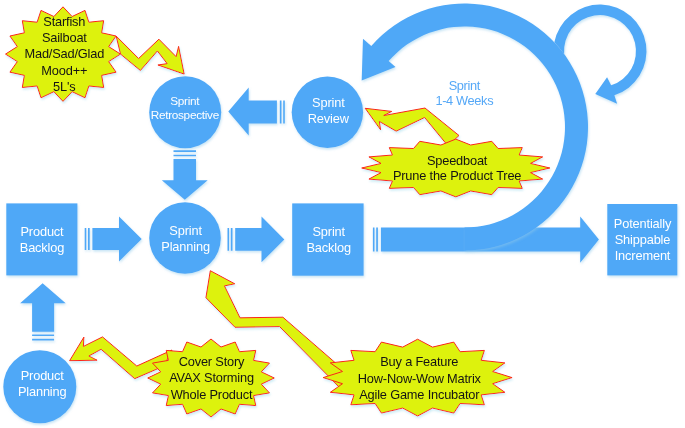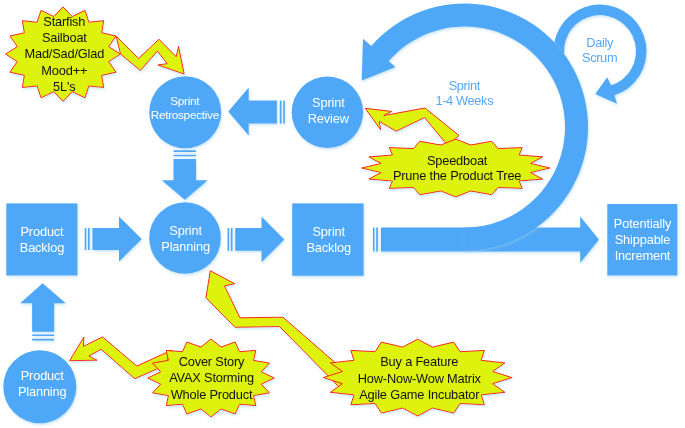--- a/index.html
+++ b/index.html
@@ -81,22 +81,20 @@
 Shippable
 Increment</div>
   <div class="lbl white-lbl" style="left:124.8px;top:94.1px;width:120px;font-size:11.8px;line-height:14.3px;letter-spacing:-0.3px;">Sprint
 Retrospective</div>
   <div class="lbl white-lbl" style="left:268.3px;top:95.25px;width:120px;line-height:15.9px;">Sprint
 Review</div>
   <div class="lbl white-lbl" style="left:-17.8px;top:367.85px;width:120px;line-height:15.8px;">Product
 Planning</div>
   <div class="lbl blue-lbl" style="left:404.3px;top:77.7px;width:120px;line-height:15.6px;">Sprint
 1-4 Weeks</div>
-  <div class="lbl blue-lbl" style="left:539.6px;top:34.6px;width:120px;line-height:15.6px;">Daily
-Scrum</div>
   <div class="lbl black-lbl" style="left:4.3px;top:13.9px;width:120px;line-height:16.2px;text-align:center;">Starfish
 Sailboat
 Mad/Sad/Glad
 Mood++
 5L's</div>
   <div class="lbl black-lbl" style="left:357.1px;top:152.7px;width:200px;line-height:15.0px;text-align:center;">Speedboat
 Prune the Product Tree</div>
   <div class="lbl black-lbl" style="left:319.3px;top:354.3px;width:200px;line-height:16.2px;">Buy a Feature
 How-Now-Wow Matrix
 Agile Game Incubator</div>

